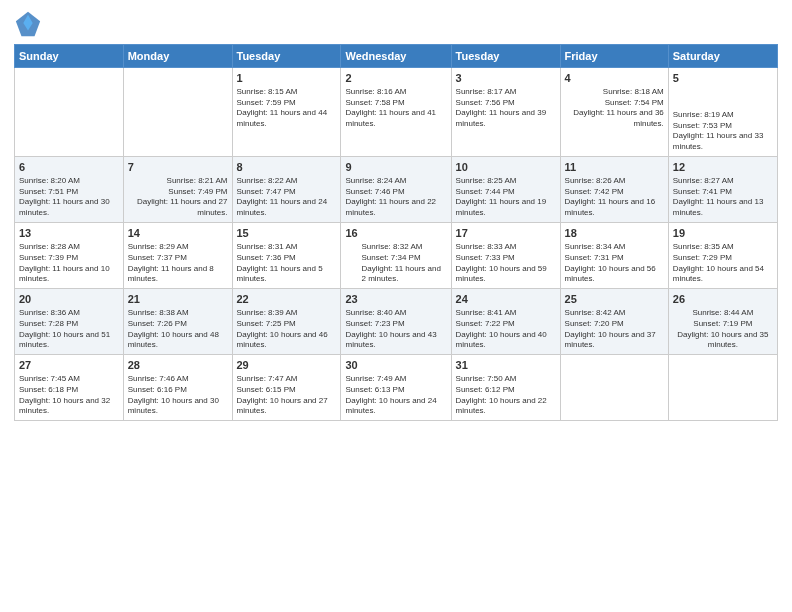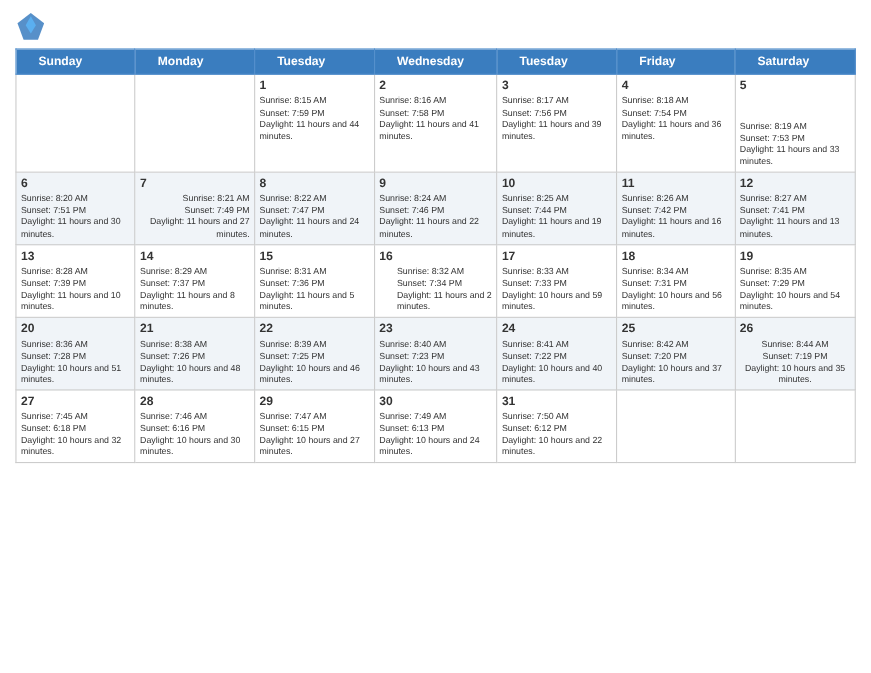--- a/index.html
+++ b/index.html
@@ -63,21 +63,21 @@
     .calendar {
       width: 100%;
       border-collapse: collapse;
       border: 1px solid #ccc;
     }
     .calendar th {
       background: #3a7dbf;
       color: #fff;
       font-size: 11px;
       font-weight: bold;
-      padding: 5px 20px;
+      padding: 5px 4px;
       text-align: left;
       border: 1px solid #5590cc;
     }
     .calendar td {
       vertical-align: top;
       width: 113px;
       min-height: 70px;
       padding: 3px 4px;
       border: 1px solid #ccc;
       background: #fff;
@@ -153,21 +153,21 @@
 Daylight: 11 hours and 41 minutes.</div>
           </td>
           <td>
             <span class="day-num">3</span>
             <div class="day-info" style="white-space: pre-line;">Sunrise: 8:17 AM
 Sunset: 7:56 PM
 Daylight: 11 hours and 39 minutes.</div>
           </td>
           <td>
             <span class="day-num">4</span>
-            <div class="day-info" style="white-space: pre-line;">Sunrise: 8:18 AM
+            <div class="day-info" style="white-space: pre-line; text-align: right;">Sunrise: 8:18 AM
 Sunset: 7:54 PM
 Daylight: 11 hours and 36 minutes.</div>
           </td>
           <td>
             <span class="day-num">5</span>
             <div class="day-info" style="white-space: pre-line; margin-top: 24px;">Sunrise: 8:19 AM
 Sunset: 7:53 PM
 Daylight: 11 hours and 33 minutes.</div>
           </td>
         </tr>

